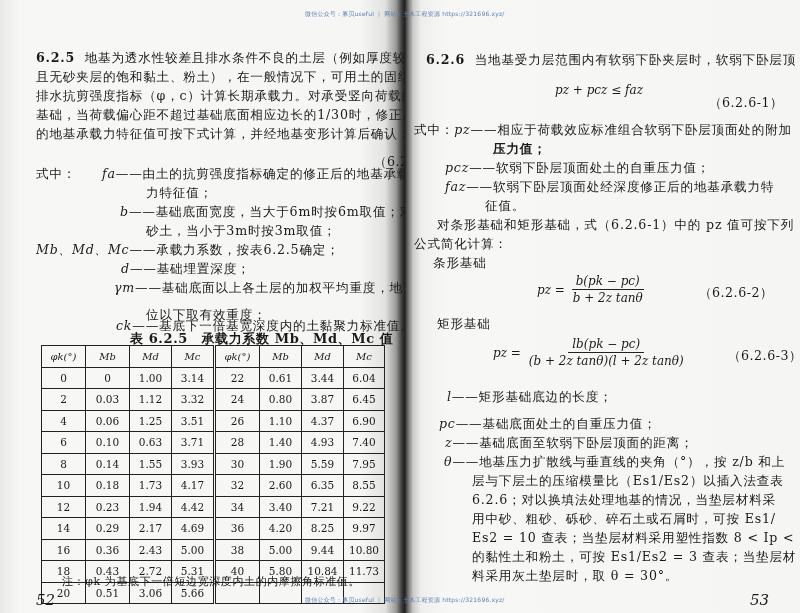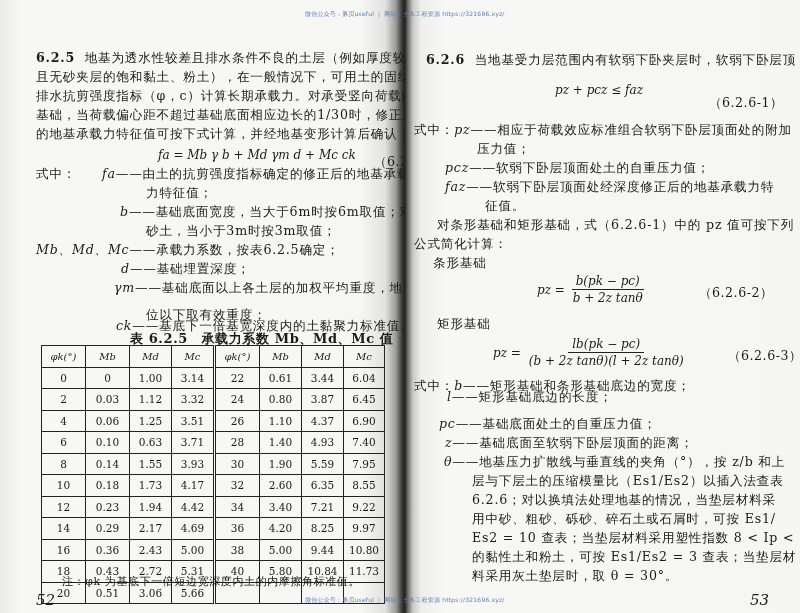--- a/index.html
+++ b/index.html
@@ -45,21 +45,20 @@
 
 <div class="page page-left">
   <div class="txt" style="left:36px;top:48px;">
     <span class="bold">6.2.5</span>&nbsp;&nbsp;<span>地基为透水性较差且排水条件不良的土层（例如厚度较大</span>
   </div>
   <div class="txt" style="left:36px;top:67px;">且无砂夹层的饱和黏土、粉土），在一般情况下，可用土的固结不</div>
   <div class="txt" style="left:36px;top:86px;">排水抗剪强度指标（φ，c）计算长期承载力。对承受竖向荷载的</div>
   <div class="txt" style="left:36px;top:105px;">基础，当荷载偏心距不超过基础底面相应边长的1/30时，修正后</div>
   <div class="txt" style="left:36px;top:124px;">的地基承载力特征值可按下式计算，并经地基变形计算后确认：</div>
 
-  <div class="eq" style="left:158px;top:148px;">fa = Mb γ b + Md γm d + Mc ck</div>
   <div class="eqnum" style="left:328px;top:154px;padding-left:46px;">（6.2.5）</div>
 
   <div class="txt" style="left:36px;top:164px;">式中：</div>
   <div class="txt" style="left:102px;top:164px;"><span class="ital">fa</span><span>——由土的抗剪强度指标确定的修正后的地基承载</span></div>
   <div class="txt" style="left:146px;top:183px;">力特征值；</div>
   <div class="txt" style="left:120px;top:202px;"><span class="ital">b</span><span>——基础底面宽度，当大于6m时按6m取值；对于</span></div>
   <div class="txt" style="left:146px;top:221px;">砂土，当小于3m时按3m取值；</div>
   <div class="txt" style="left:36px;top:240px;"><span class="ital">Mb、Md、Mc</span><span>——承载力系数，按表6.2.5确定；</span></div>
   <div class="txt" style="left:121px;top:259px;"><span class="ital">d</span><span>——基础埋置深度；</span></div>
   <div class="txt" style="left:114px;top:278px;"><span class="ital">γm</span><span>——基础底面以上各土层的加权平均重度，地下水</span></div>
@@ -201,21 +200,21 @@
 
 <div class="page page-right">
   <div class="txt" style="left:21px;top:50px;">
     <span class="bold">6.2.6</span>&nbsp;&nbsp;<span>当地基受力层范围内有软弱下卧夹层时，软弱下卧层顶</span>
   </div>
 
   <div class="eq" style="left:150px;top:83px;">pz + pcz ≤ faz</div>
   <div class="eqnum" style="left:304px;top:95px;">（6.2.6-1）</div>
 
   <div class="txt" style="left:9px;top:120px;"><span>式中：</span><span class="ital">pz</span><span>——相应于荷载效应标准组合软弱下卧层顶面处的附加</span></div>
-  <div class="txt" style="left:72px;top:139px;">压力值；</div>
+  <div class="txt" style="left:88px;top:139px;font-weight:bold;">压力值；</div>
   <div class="txt" style="left:40px;top:158px;"><span class="ital">pcz</span><span>——软弱下卧层顶面处土的自重压力值；</span></div>
   <div class="txt" style="left:40px;top:177px;"><span class="ital">faz</span><span>——软弱下卧层顶面处经深度修正后的地基承载力特</span></div>
   <div class="txt" style="left:80px;top:196px;">征值。</div>
 
   <div class="txt" style="left:32px;top:215px;">对条形基础和矩形基础，式（6.2.6-1）中的 pz 值可按下列</div>
   <div class="txt" style="left:9px;top:234px;">公式简化计算：</div>
   <div class="txt" style="left:28px;top:253px;">条形基础</div>
 
   <div class="eq" style="left:132px;top:274px;display:flex;align-items:center;">
     <span>pz =</span>&nbsp;
@@ -230,21 +229,20 @@
 
   <div class="eq" style="left:88px;top:337px;display:flex;align-items:center;">
     <span>pz =</span>&nbsp;
     <span class="frac">
         <span class="num">lb(pk − pc)</span>
         <span class="den">(b + 2z tanθ)(l + 2z tanθ)</span>
       </span>
   </div>
   <div class="eqnum" style="left:294px;top:348px;margin-left:29px;">（6.2.6-3）</div>
 
-  <div class="txt" style="left:9px;top:376px;"><span>式中：</span><span class="ital">b</span><span>——矩形基础和条形基础底边的宽度；</span></div>
   <div class="txt" style="left:42px;top:387px;"><span class="ital">l</span><span>——矩形基础底边的长度；</span></div>
   <div class="txt" style="left:40px;top:433px;"><span class="ital">z</span><span>——基础底面至软弱下卧层顶面的距离；</span></div>
   <div class="txt" style="left:34px;top:414px;"><span class="ital">pc</span><span>——基础底面处土的自重压力值；</span></div>
   <div class="txt" style="left:39px;top:452px;"><span class="ital">θ</span><span>——地基压力扩散线与垂直线的夹角（°），按 z/b 和上</span></div>
   <div class="txt" style="left:67px;top:471px;">层与下层土的压缩模量比（Es1/Es2）以插入法查表</div>
   <div class="txt" style="left:67px;top:490px;">6.2.6；对以换填法处理地基的情况，当垫层材料采</div>
   <div class="txt" style="left:67px;top:509px;">用中砂、粗砂、砾砂、碎石土或石屑时，可按 Es1/</div>
   <div class="txt" style="left:67px;top:528px;">Es2 = 10 查表；当垫层材料采用塑性指数 8 &lt; Ip &lt; 14</div>
   <div class="txt" style="left:67px;top:547px;">的黏性土和粉土，可按 Es1/Es2 = 3 查表；当垫层材</div>
   <div class="txt" style="left:67px;top:566px;">料采用灰土垫层时，取 θ = 30°。</div>

